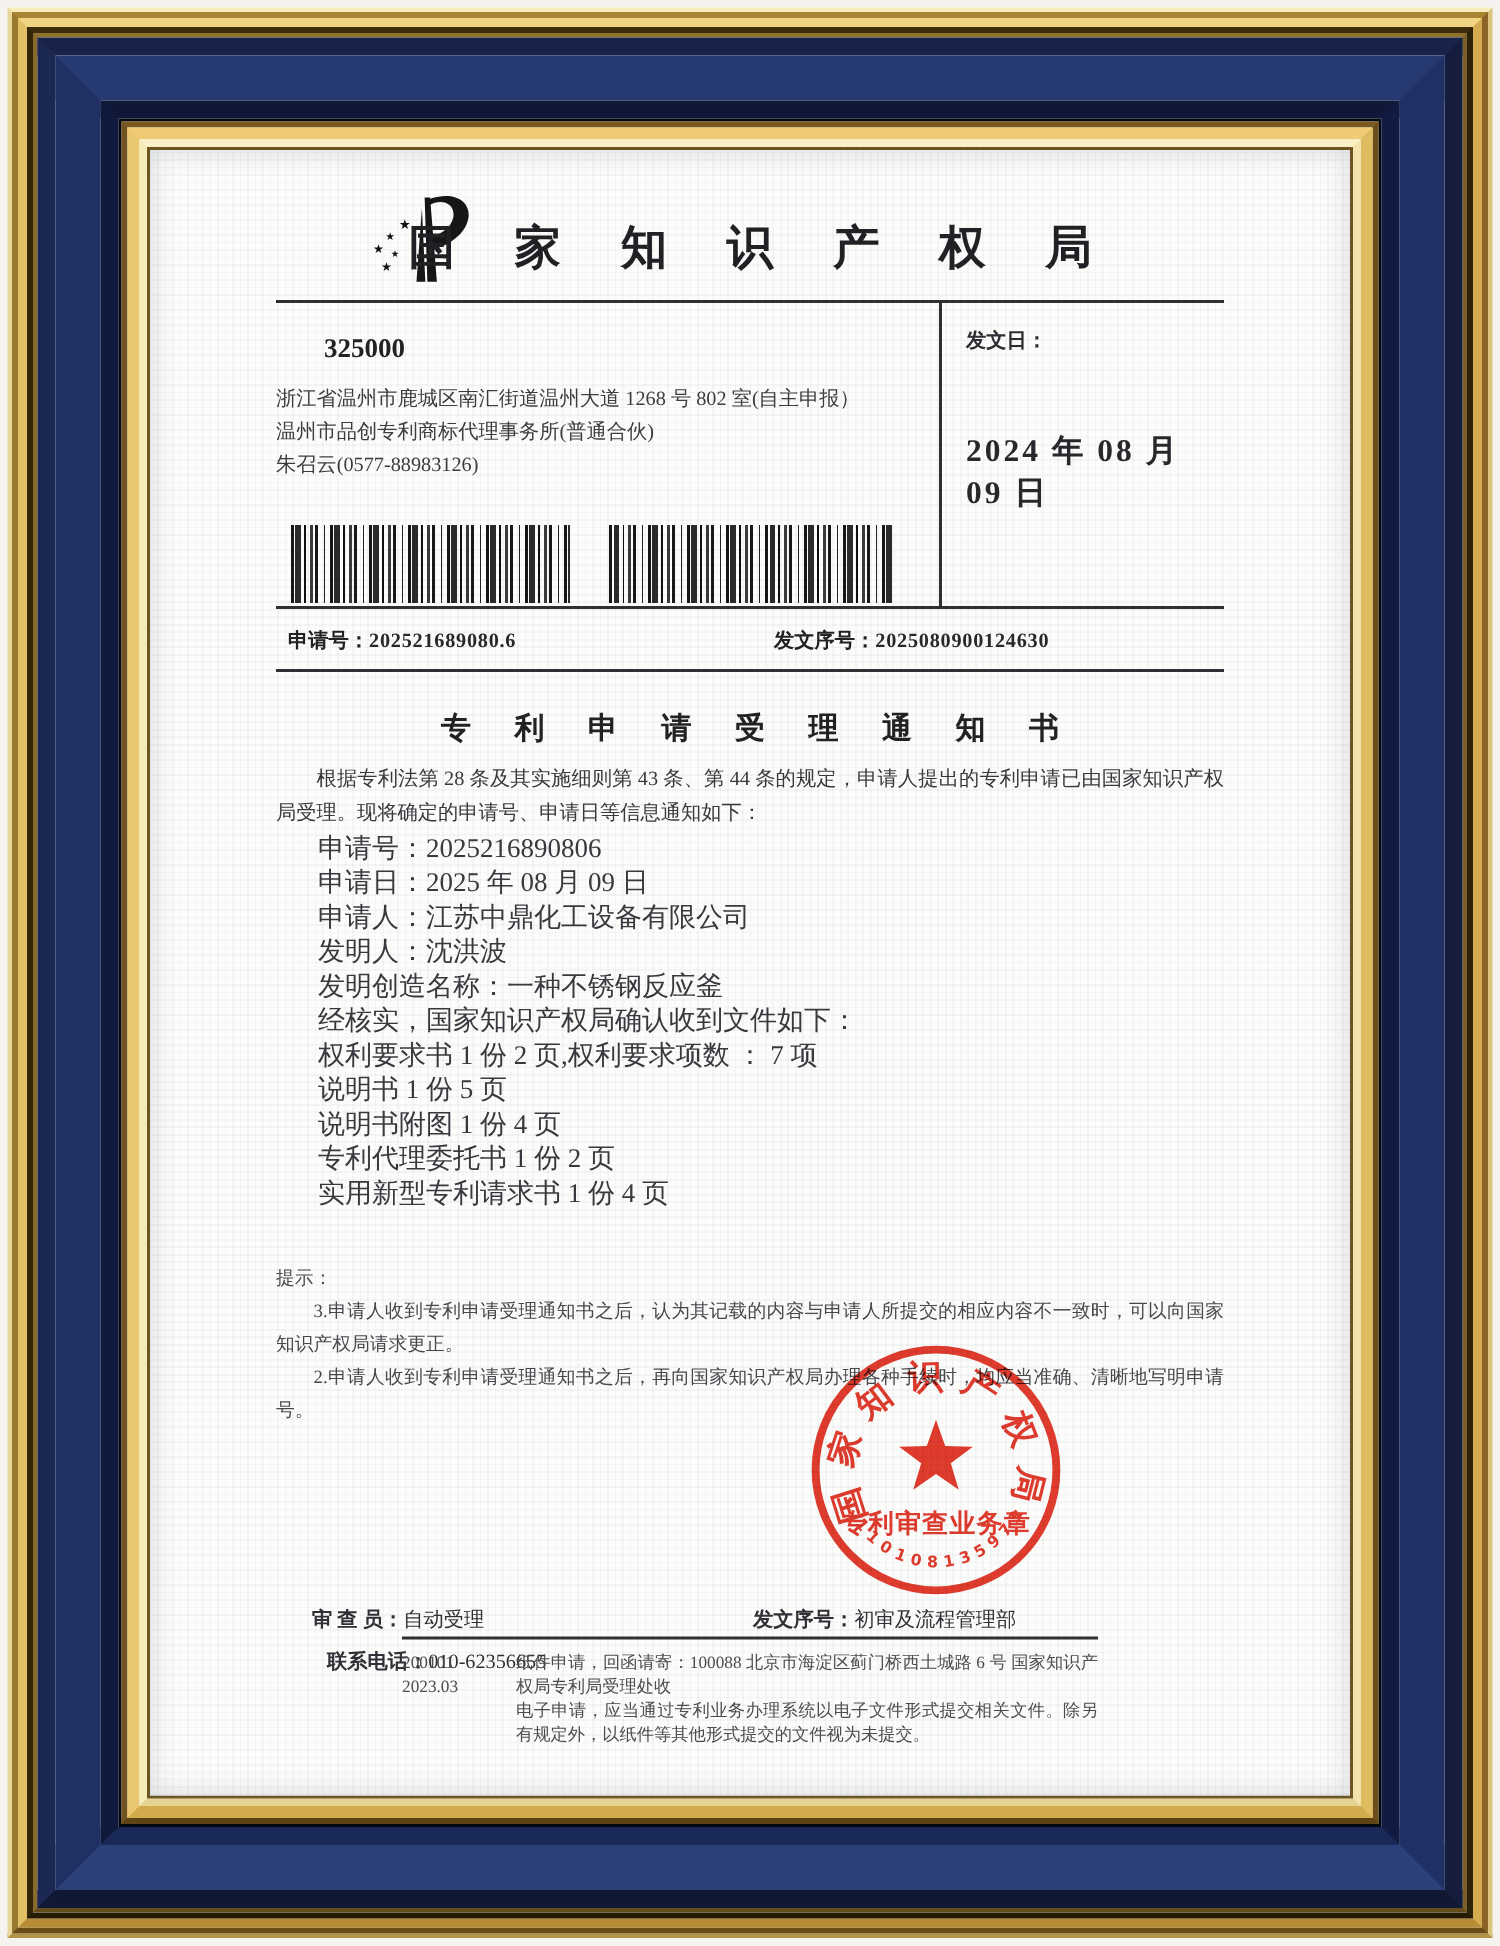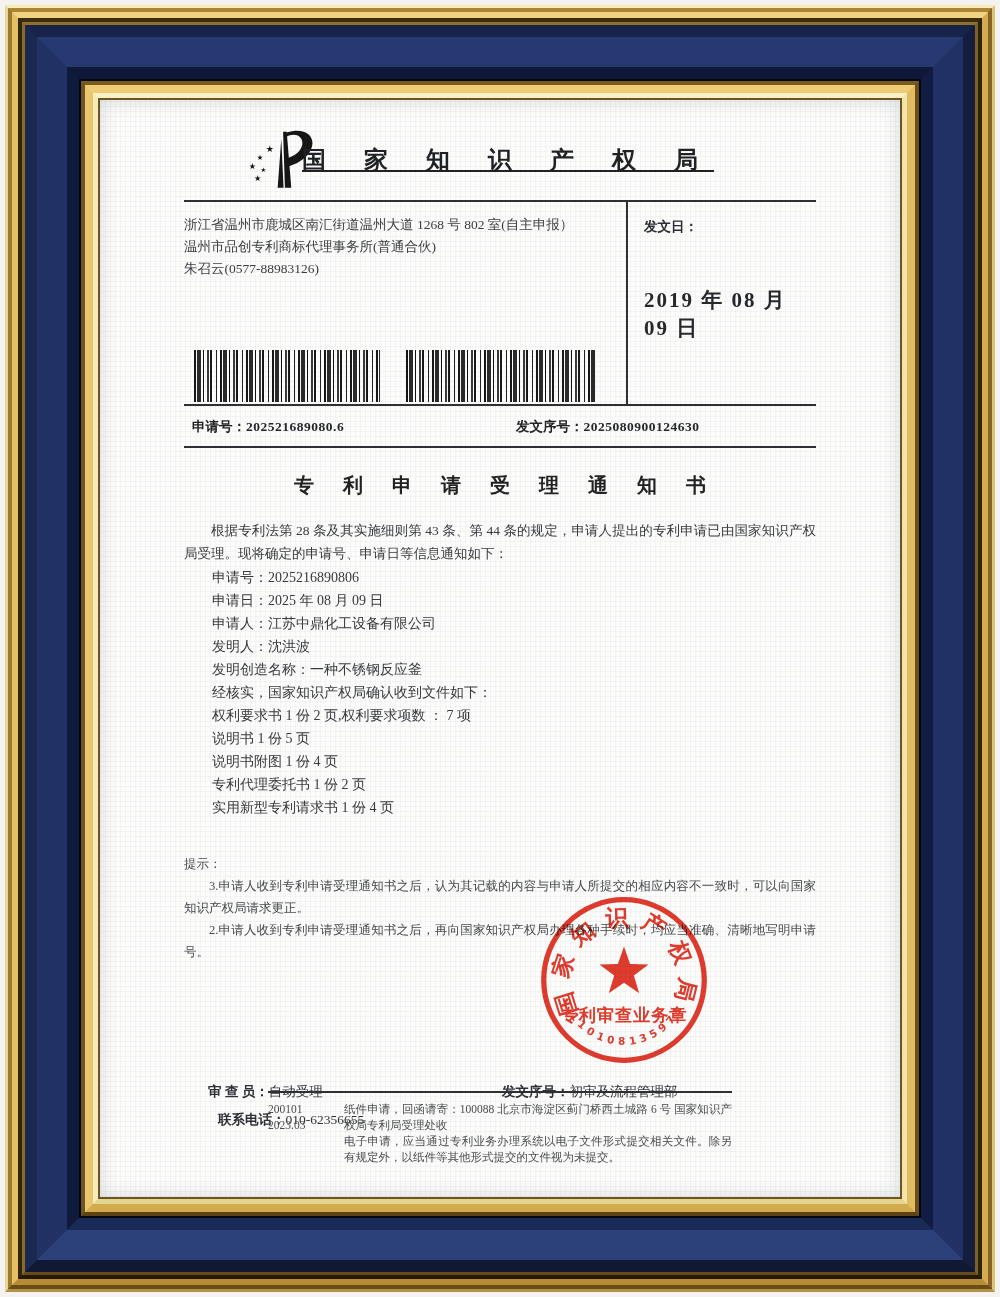--- a/index.html
+++ b/index.html
@@ -24,21 +24,21 @@
   .paper{position:relative;width:100%;height:100%;box-sizing:border-box;background:#fcfcfa;
     background-image:
       repeating-linear-gradient(0deg, rgba(185,192,200,.13) 0 1px, transparent 1px 5px),
       repeating-linear-gradient(90deg, rgba(185,192,200,.13) 0 1px, transparent 1px 5px);
     box-shadow:inset 0 0 18px rgba(60,70,95,.20);
     color:#33353a; overflow:hidden;}
   .content{position:absolute;left:84px;right:84px;top:0;bottom:0;}
   
   .hdr{position:relative;height:100px;}
   .logo{position:absolute;left:52px;top:28px;width:96px;height:68px;}
-  .agency{position:absolute;left:0;right:0;top:44px;text-align:center;font-size:24px;font-weight:bold;letter-spacing:16px;padding-left:16px;color:#1f2124;margin:0;text-decoration:underline;}
+  .agency{position:absolute;left:0;right:0;top:44px;text-align:center;font-size:31px;font-weight:bold;letter-spacing:16px;padding-left:16px;color:#1f2124;margin:0;}
   .rule{height:2px;background:#2f3034;}
   
   .addr-sec{display:flex;height:202px;border-bottom:2px solid #2f3034;}
   .addr-left{flex:0 0 442px;border-right:2px solid #2f3034;display:flex;flex-direction:column;}
   .postal{margin:20px 0 0 32px;font-size:18px;font-weight:bold;color:#222;}
   .addr-lines{margin-top:12px;text-align:left;font-size:13.5px;line-height:22px;color:#3a3c40;}
   .bars{margin-top:auto;margin-bottom:2px;display:flex;gap:26px;padding-left:10px;}
   .barcode{height:52px;background:repeating-linear-gradient(90deg,#161616 0 2px,transparent 2px 3px,#2a2a2a 3px 7px,transparent 7px 9px,#101010 9px 10px,transparent 10px 13px,#3a3a3a 13px 15px,transparent 15px 16px,#181818 16px 18px,transparent 18px 22px,#222 22px 23px,transparent 23px 26px);}
   .bc1{width:186px;}
   .bc2{width:190px;}
@@ -46,22 +46,22 @@
   .dispatch-label{font-size:13.5px;font-weight:bold;color:#2c2e33;}
   .dispatch-date{margin-top:50px;font-size:21px;font-weight:600;letter-spacing:2px;color:#26282c;}
   
   .ref-row{height:40px;border-bottom:2px solid #2f3034;position:relative;font-size:13.5px;}
   .ref-app{position:absolute;left:8px;top:12px;}
   .ref-disp{position:absolute;left:332px;top:12px;}
   .ref-label{font-weight:bold;color:#222;}
   .ref-val{font-weight:600;color:#26282c;letter-spacing:.5px;}
   
   .notice-title{margin:24px 0 0;text-align:center;font-size:20px;font-weight:bold;letter-spacing:12px;padding-left:12px;color:#222;}
-  .intro{margin:20px 0 0;font-size:13.5px;line-height:23px;text-align:justify;text-indent:2em;color:#37393e;}
-  .fields{margin-top:1px;font-size:14px;line-height:23px;color:#37393e;font-family:Liberation Serif, serif;}
+  .intro{margin:8px 0 0;font-size:13.5px;line-height:23px;text-align:justify;text-indent:2em;color:#37393e;}
+  .fields{margin-top:1px;font-size:18px;line-height:23px;color:#37393e;font-family:Liberation Serif, serif;}
   .fields div{padding-left:28px;}
   .tips{margin-top:22px;font-size:12.5px;line-height:22px;color:#46484d;}
   .tips .tip-label{padding-left:0;margin-top:34px;}
   .tips .tip-item{text-indent:2em;text-align:justify;}
   
   .signoff{position:relative;margin-top:118px;height:60px;font-size:13.5px;color:#2f3136;}
   .so-exam{position:absolute;left:24px;top:2px;}
   .so-phone{position:absolute;left:34px;top:30px;}
   .so-dept{position:absolute;left:318px;top:2px;}
   .so-label{font-weight:bold;}
@@ -107,33 +107,34 @@
           <text x="17" y="58" font-size="9" fill="#111" font-family="'DejaVu Sans',sans-serif">★</text>
         </svg>
       </div>
       <h1 class="agency">国 家 知 识 产 权 局</h1>
     </div>
 
     <div class="rule"></div>
 
     <div class="addr-sec">
       <div class="addr-left">
+        <div class="postal">325000</div>
         <div class="addr-lines">
           <div>浙江省温州市鹿城区南汇街道温州大道 1268 号 802 室(自主申报）</div>
           <div>温州市品创专利商标代理事务所(普通合伙)</div>
           <div>朱召云(0577-88983126)</div>
         </div>
         <div class="bars">
           <div class="barcode bc1"></div>
           <div class="barcode bc2"></div>
         </div>
       </div>
       <div class="addr-right">
         <div class="dispatch-label">发文日：</div>
-        <div class="dispatch-date">2019 年 08 月 09 日</div>
+        <div class="dispatch-date">2024 年 08 月 09 日</div>
       </div>
     </div>
 
     <div class="ref-row">
       <span class="ref-app">
         <span class="ref-label">申请号：</span><span class="ref-val">202521689080.6</span>
       </span>
       <span class="ref-disp">
         <span class="ref-label">发文序号：</span><span class="ref-val">2025080900124630</span>
       </span>

